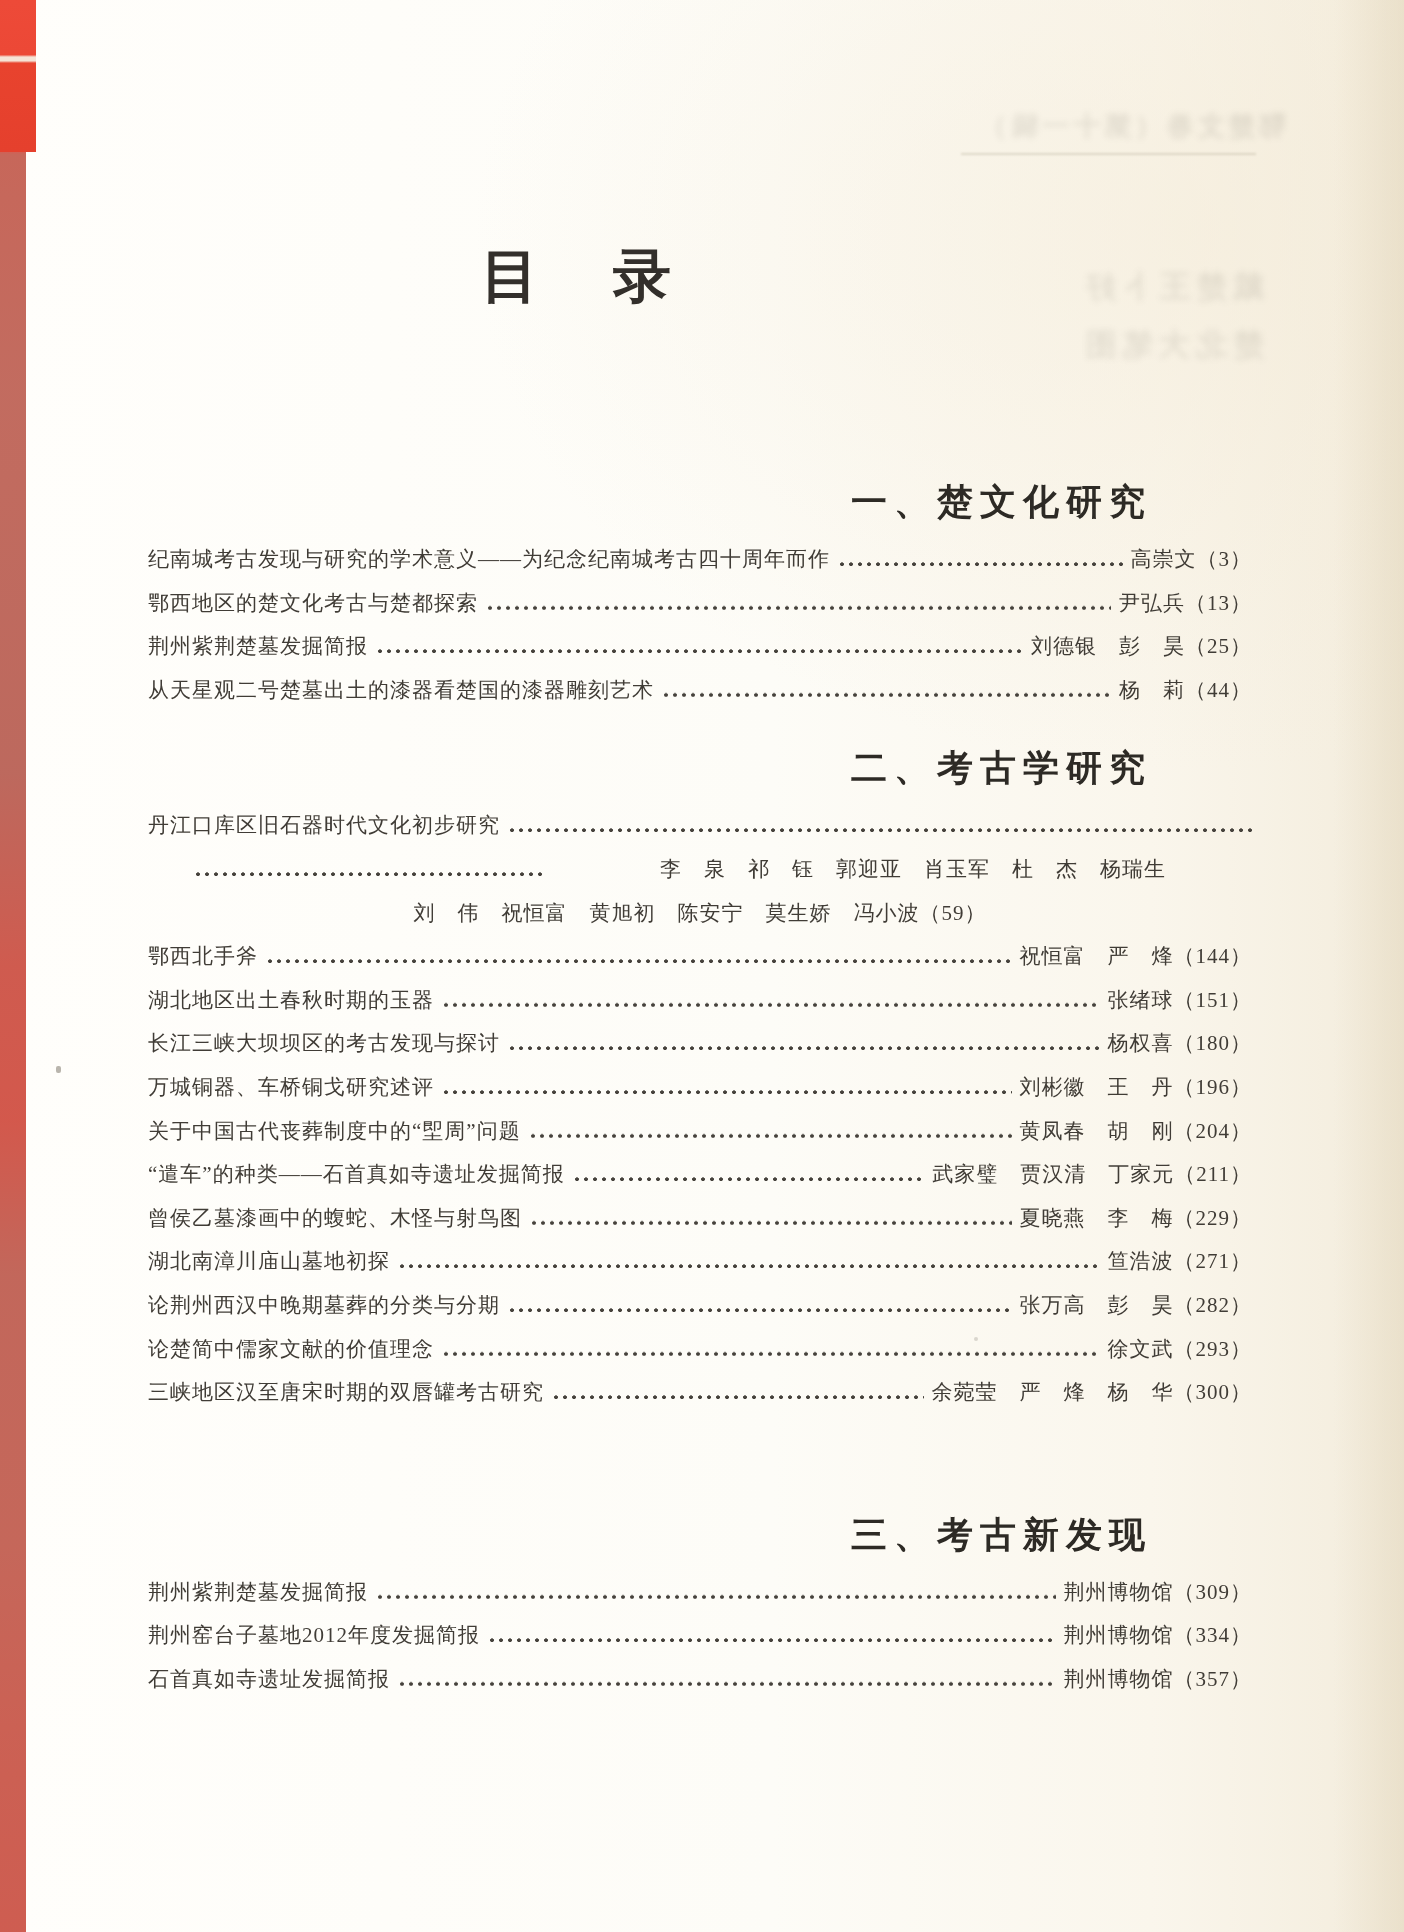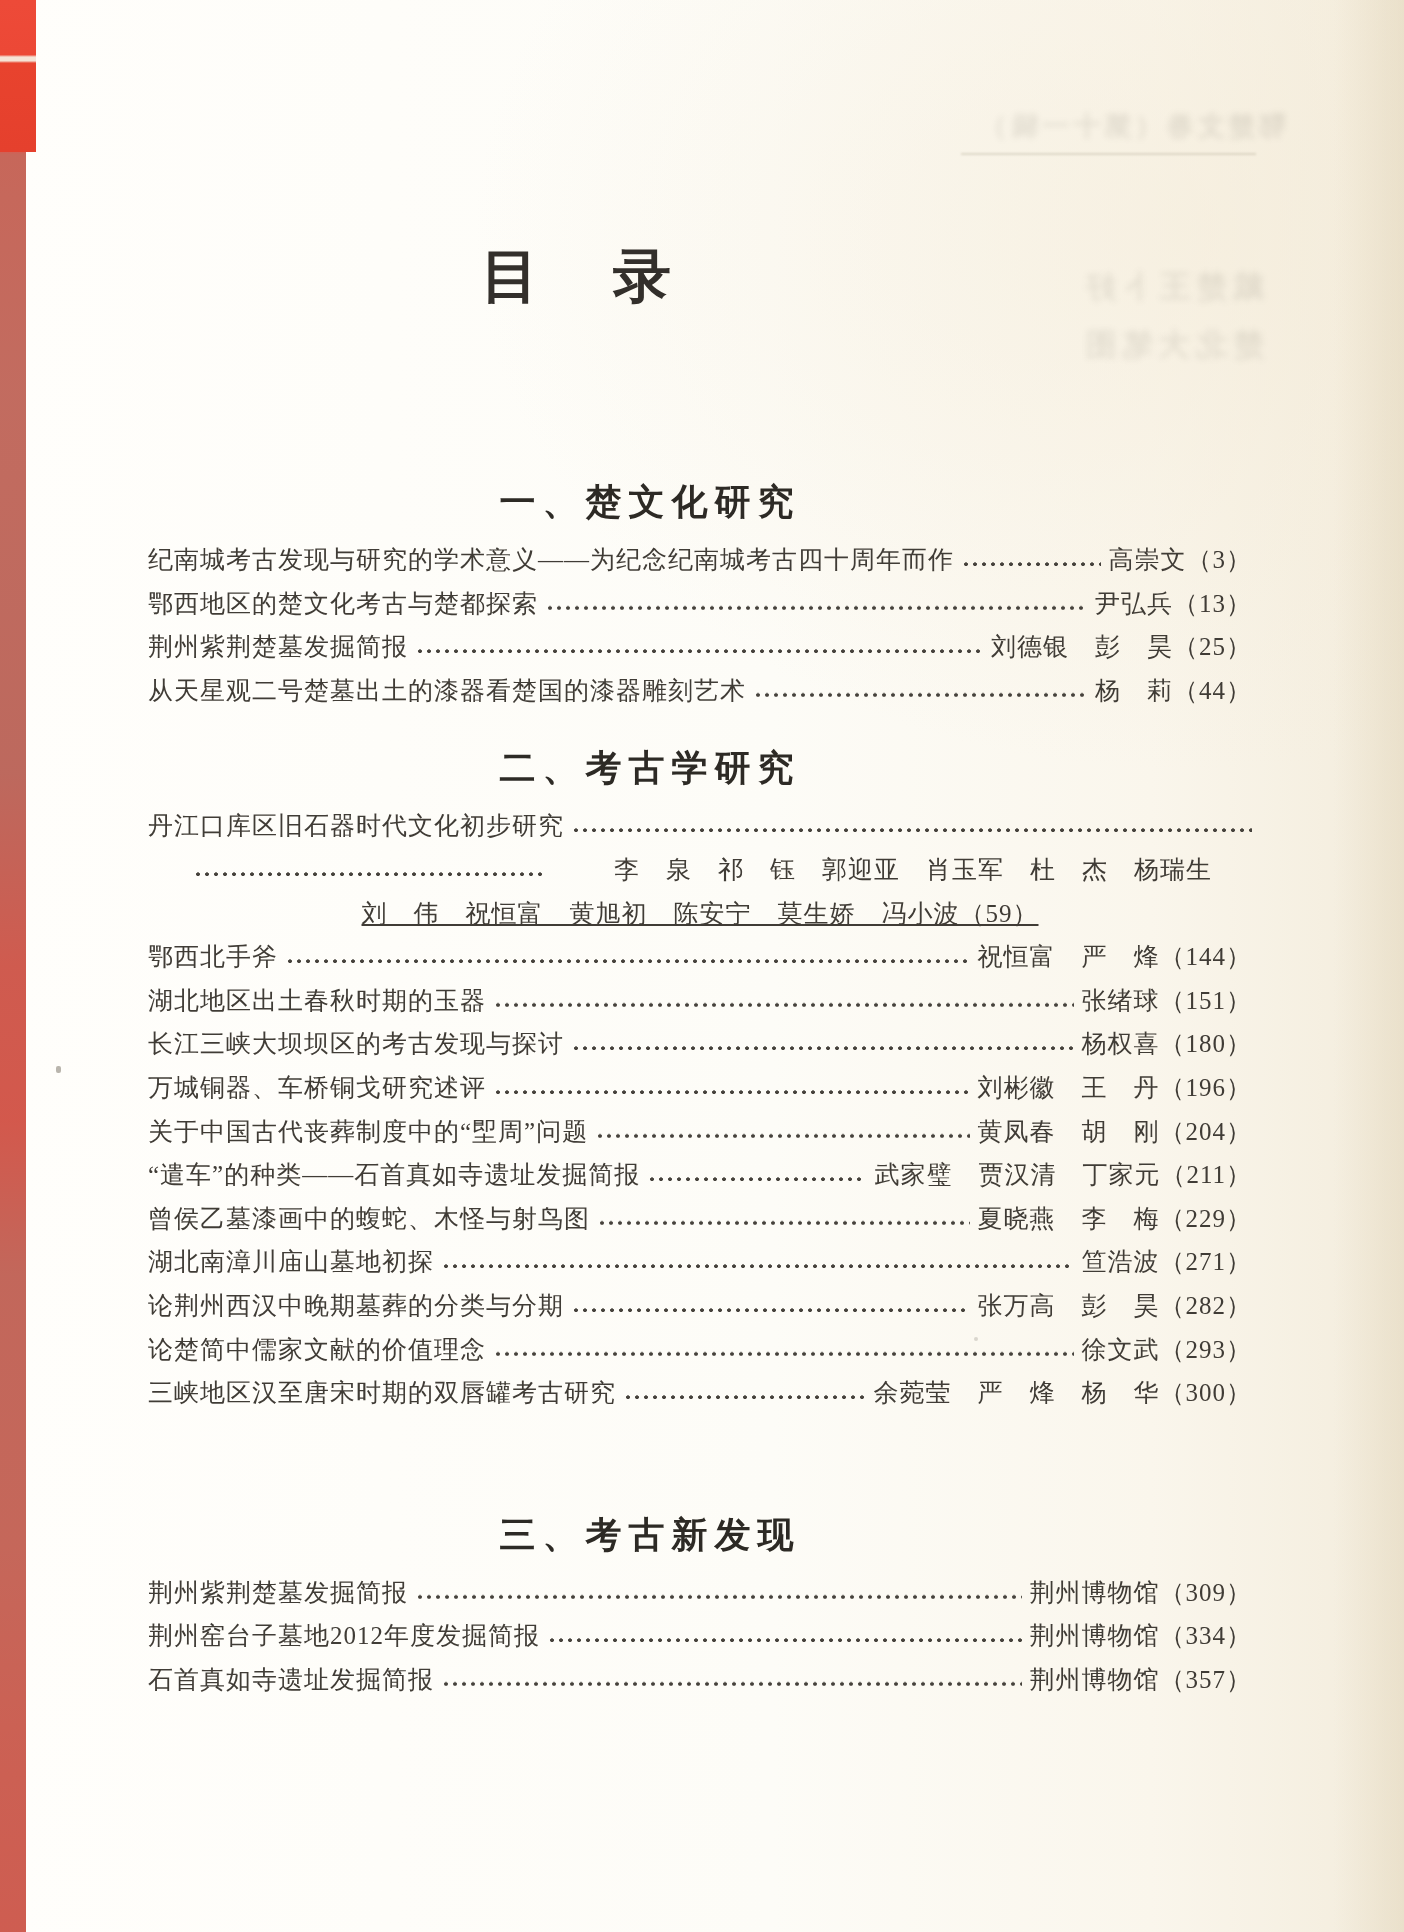--- a/index.html
+++ b/index.html
@@ -48,40 +48,40 @@
   .doc-title{
     margin:16px;padding:232px 244px 0 0;
     text-align:center;
     font-size:58px;line-height:1;font-weight:700;
     letter-spacing:8px;color:#332f2b;
   }
   #sections{padding:158px 152px 0 148px;}
   .sec + .sec{margin-top:34px;}
   .sec:nth-child(3){margin-top:98px;}
   .sec-heading{
-    margin:0;padding-right:100px;text-align:center;
+    margin:0;padding-right:100px;text-align:right;
     font-family:"Liberation Sans","DejaVu Sans",sans-serif;
     font-size:36px;line-height:44px;font-weight:700;
     letter-spacing:7px;color:#2d2a25;
   }
   .entries{margin-top:14px;}
   .row{display:flex;align-items:baseline;height:43.6px;line-height:43.6px;
-    font-size:25px;white-space:nowrap;color:#403c36;}
+    font-size:21px;white-space:nowrap;color:#403c36;}
   .row .t{flex:0 0 auto;letter-spacing:1px;}
   .row .r{flex:0 0 auto;text-align:center;letter-spacing:1px;}
   .leader{
     flex:1 1 auto;align-self:stretch;margin:0 8px;
     background-image:radial-gradient(circle at 4px 26px, #46423c 1.6px, transparent 2.15px);
     background-size:9px 43.6px;background-repeat:repeat-x;
   }
   .row.title-only .leader{margin-right:0;}
   .row.dots-authors{padding-left:38px;gap:20px;}
   .row.dots-authors .leader{flex:0 0 352px;}
   .row.dots-authors .r{flex:1 1 auto;}
-  .row.authors-only .r{flex:1 1 auto;text-decoration:underline;}
+  .row.authors-only .r{flex:1 1 auto;}
 </style>
 </head>
 <body>
 
 <div class="page">
   <div class="red-edge"></div>
   <div class="red-edge-top"></div>
   <div class="edge-shade"></div>
 
   <div class="ghost ghost-header">鄂楚文卷（第十一辑）</div>

